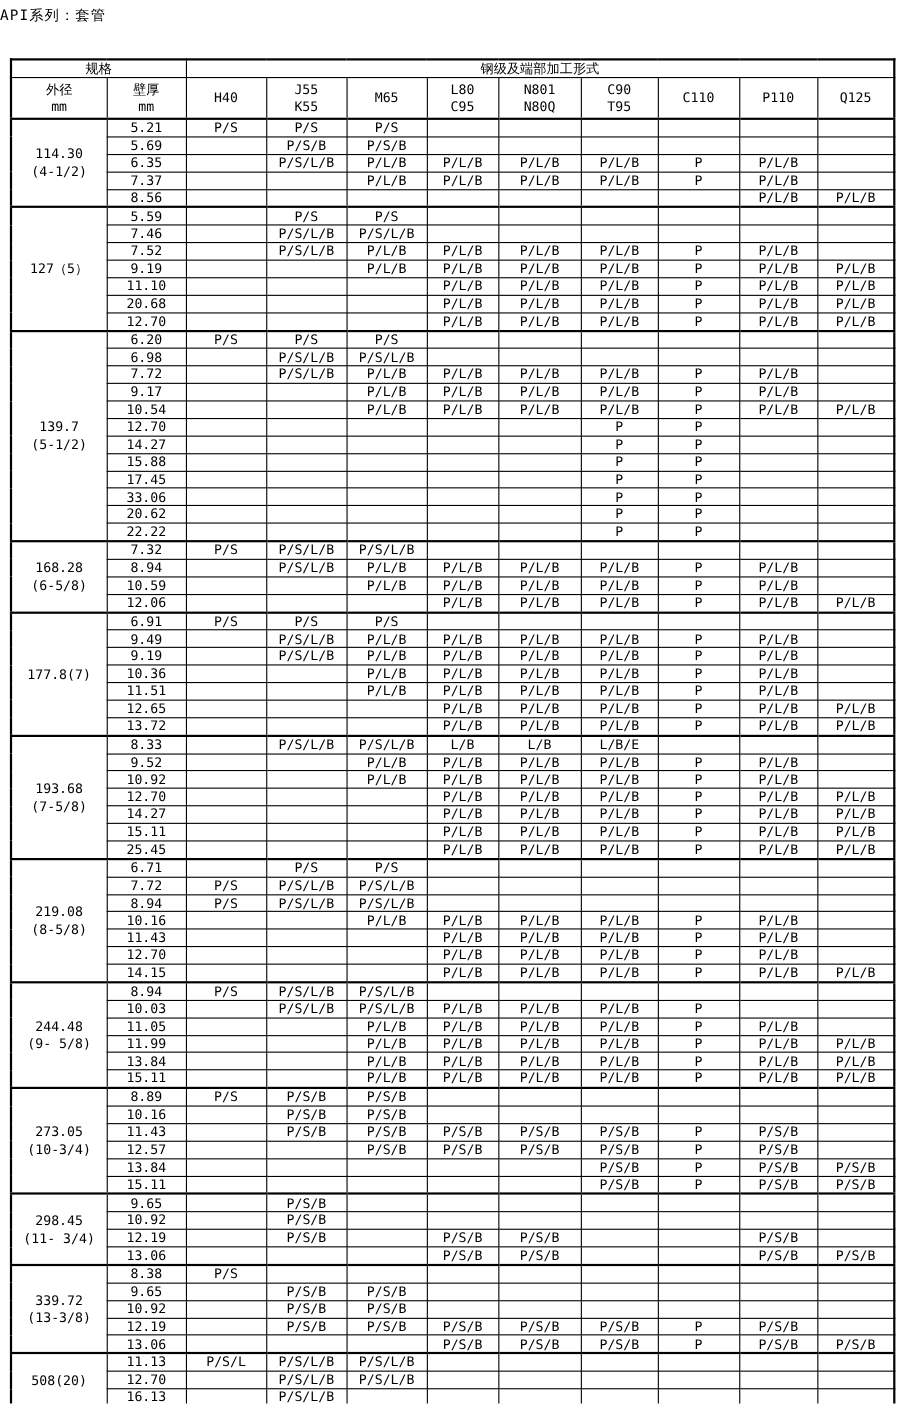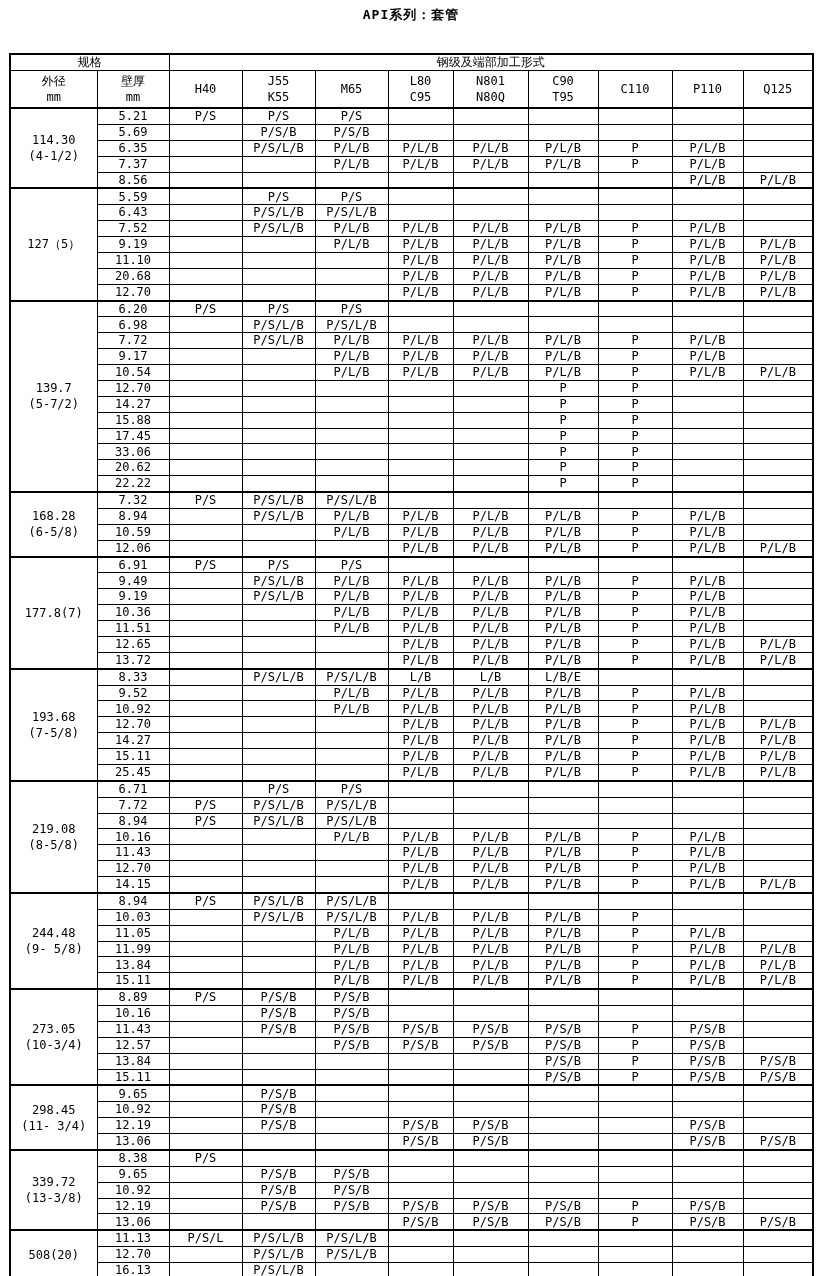--- a/index.html
+++ b/index.html
@@ -12,23 +12,23 @@
     color: #000;
   }
   .page {
     width: 822px;
     height: 1276px;
     position: relative;
   }
   .title {
     height: 26px;
     line-height: 30px;
-    text-align: center;
+    text-align: left;
     font-size: 13px;
-    font-weight: bold;
+    font-weight: normal;
     letter-spacing: 1px;
   }
   table.spec {
     border-collapse: collapse;
     table-layout: fixed;
     margin-left: 9px;
     width: 805px;
     border: 2px solid #000;
     margin-top: 27px;
   }
@@ -198,21 +198,21 @@
           <td>P/S</td>
           <td>P/S</td>
           <td></td>
           <td></td>
           <td></td>
           <td></td>
           <td></td>
           <td></td>
         </tr>
         <tr>
-          <td>6.43</td>
+          <td>7.46</td>
           <td></td>
           <td>P/S/L/B</td>
           <td>P/S/L/B</td>
           <td></td>
           <td></td>
           <td></td>
           <td></td>
           <td></td>
           <td></td>
         </tr>
@@ -272,21 +272,21 @@
           <td>P/L/B</td>
           <td>P/L/B</td>
           <td>P/L/B</td>
           <td>P</td>
           <td>P/L/B</td>
           <td>P/L/B</td>
         </tr>
         <tr>
           <td rowspan="12" class="od-cell">
             <div>139.7</div>
-            <div>(5-7/2)</div>
+            <div>(5-1/2)</div>
           </td>
           <td>6.20</td>
           <td>P/S</td>
           <td>P/S</td>
           <td>P/S</td>
           <td></td>
           <td></td>
           <td></td>
           <td></td>
           <td></td>

